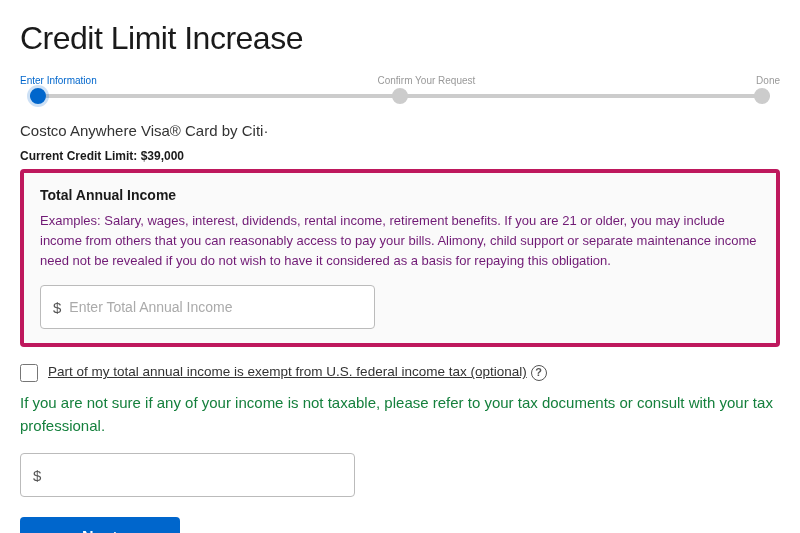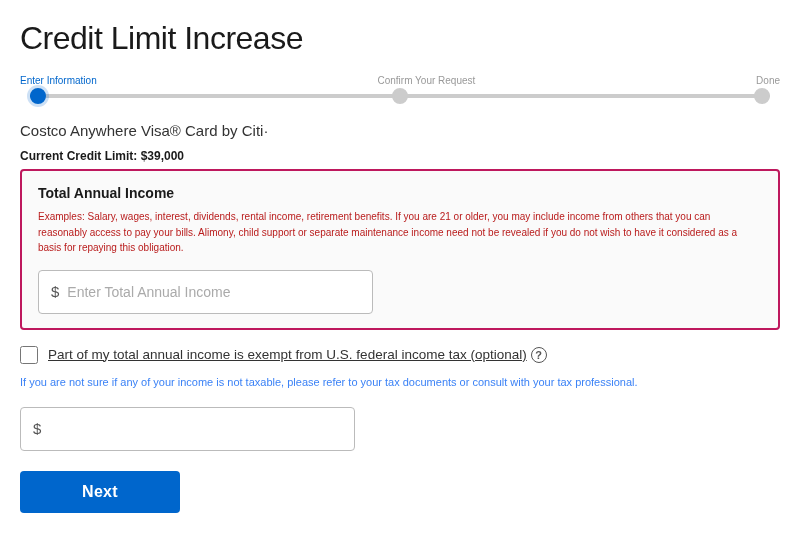--- a/index.html
+++ b/index.html
@@ -108,37 +108,37 @@
 
     .info-text {
       font-size: 13px;
       color: #444;
       margin-bottom: 18px;
       line-height: 1.5;
     }
 
     
     .section-box {
-      border: 2px solid #be185d;
+      border: 4px solid #be185d;
       border-radius: 4px;
       padding: 14px 16px;
       margin-bottom: 16px;
       background: #fafafa;
     }
 
     .section-title {
       font-weight: bold;
       font-size: 14px;
       color: #1a1a1a;
       margin-bottom: 8px;
     }
 
     .section-description {
-      font-size: 10px;
-      color: #b91c1c;
+      font-size: 13px;
+      color: #701a75;
       line-height: 1.55;
     }
 
     
     .input-wrapper {
       display: flex;
       align-items: center;
       border: 1px solid #bbb;
       border-radius: 4px;
       background: #fff;
@@ -203,22 +203,22 @@
       border-radius: 50%;
       border: 1.5px solid #555;
       font-size: 11px;
       color: #555;
       margin-left: 4px;
       cursor: pointer;
       font-weight: bold;
     }
 
     .tax-info-text {
-      font-size: 11px;
-      color: #3b82f6;
+      font-size: 15px;
+      color: #15803d;
       margin-bottom: 16px;
       line-height: 1.5;
     }
 
     
     .button-row {
       display: flex;
       align-items: center;
       gap: 14px;
       margin-top: 20px;

